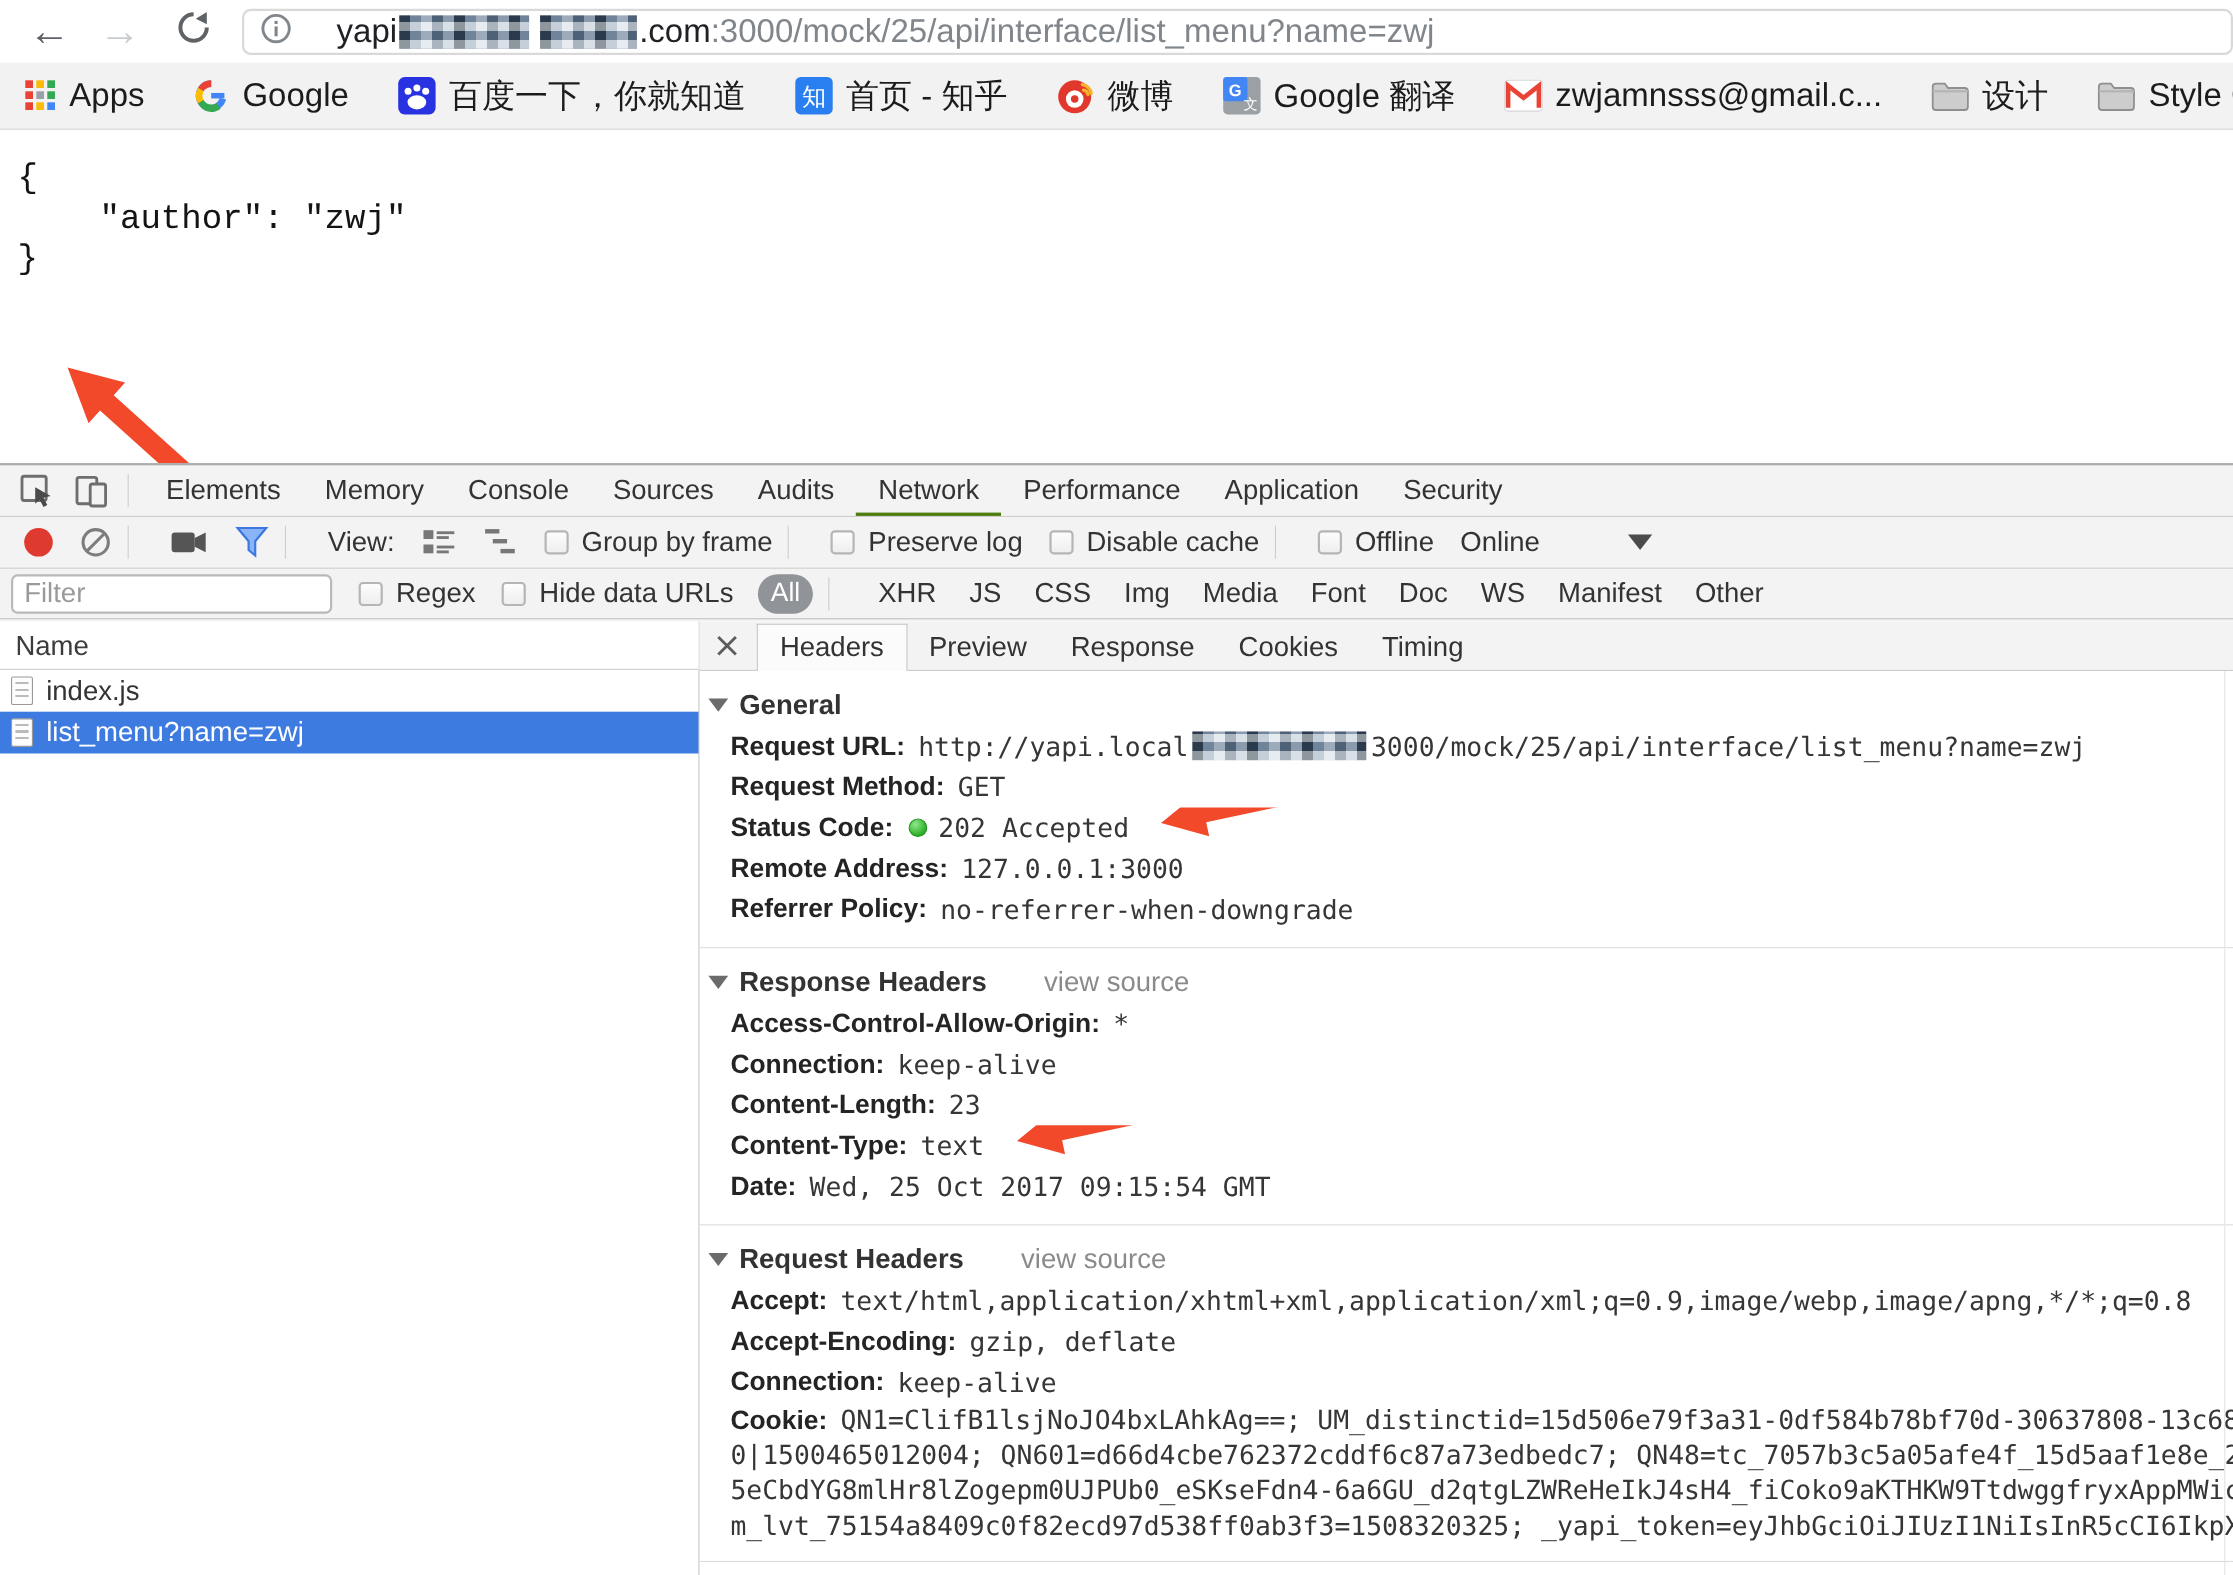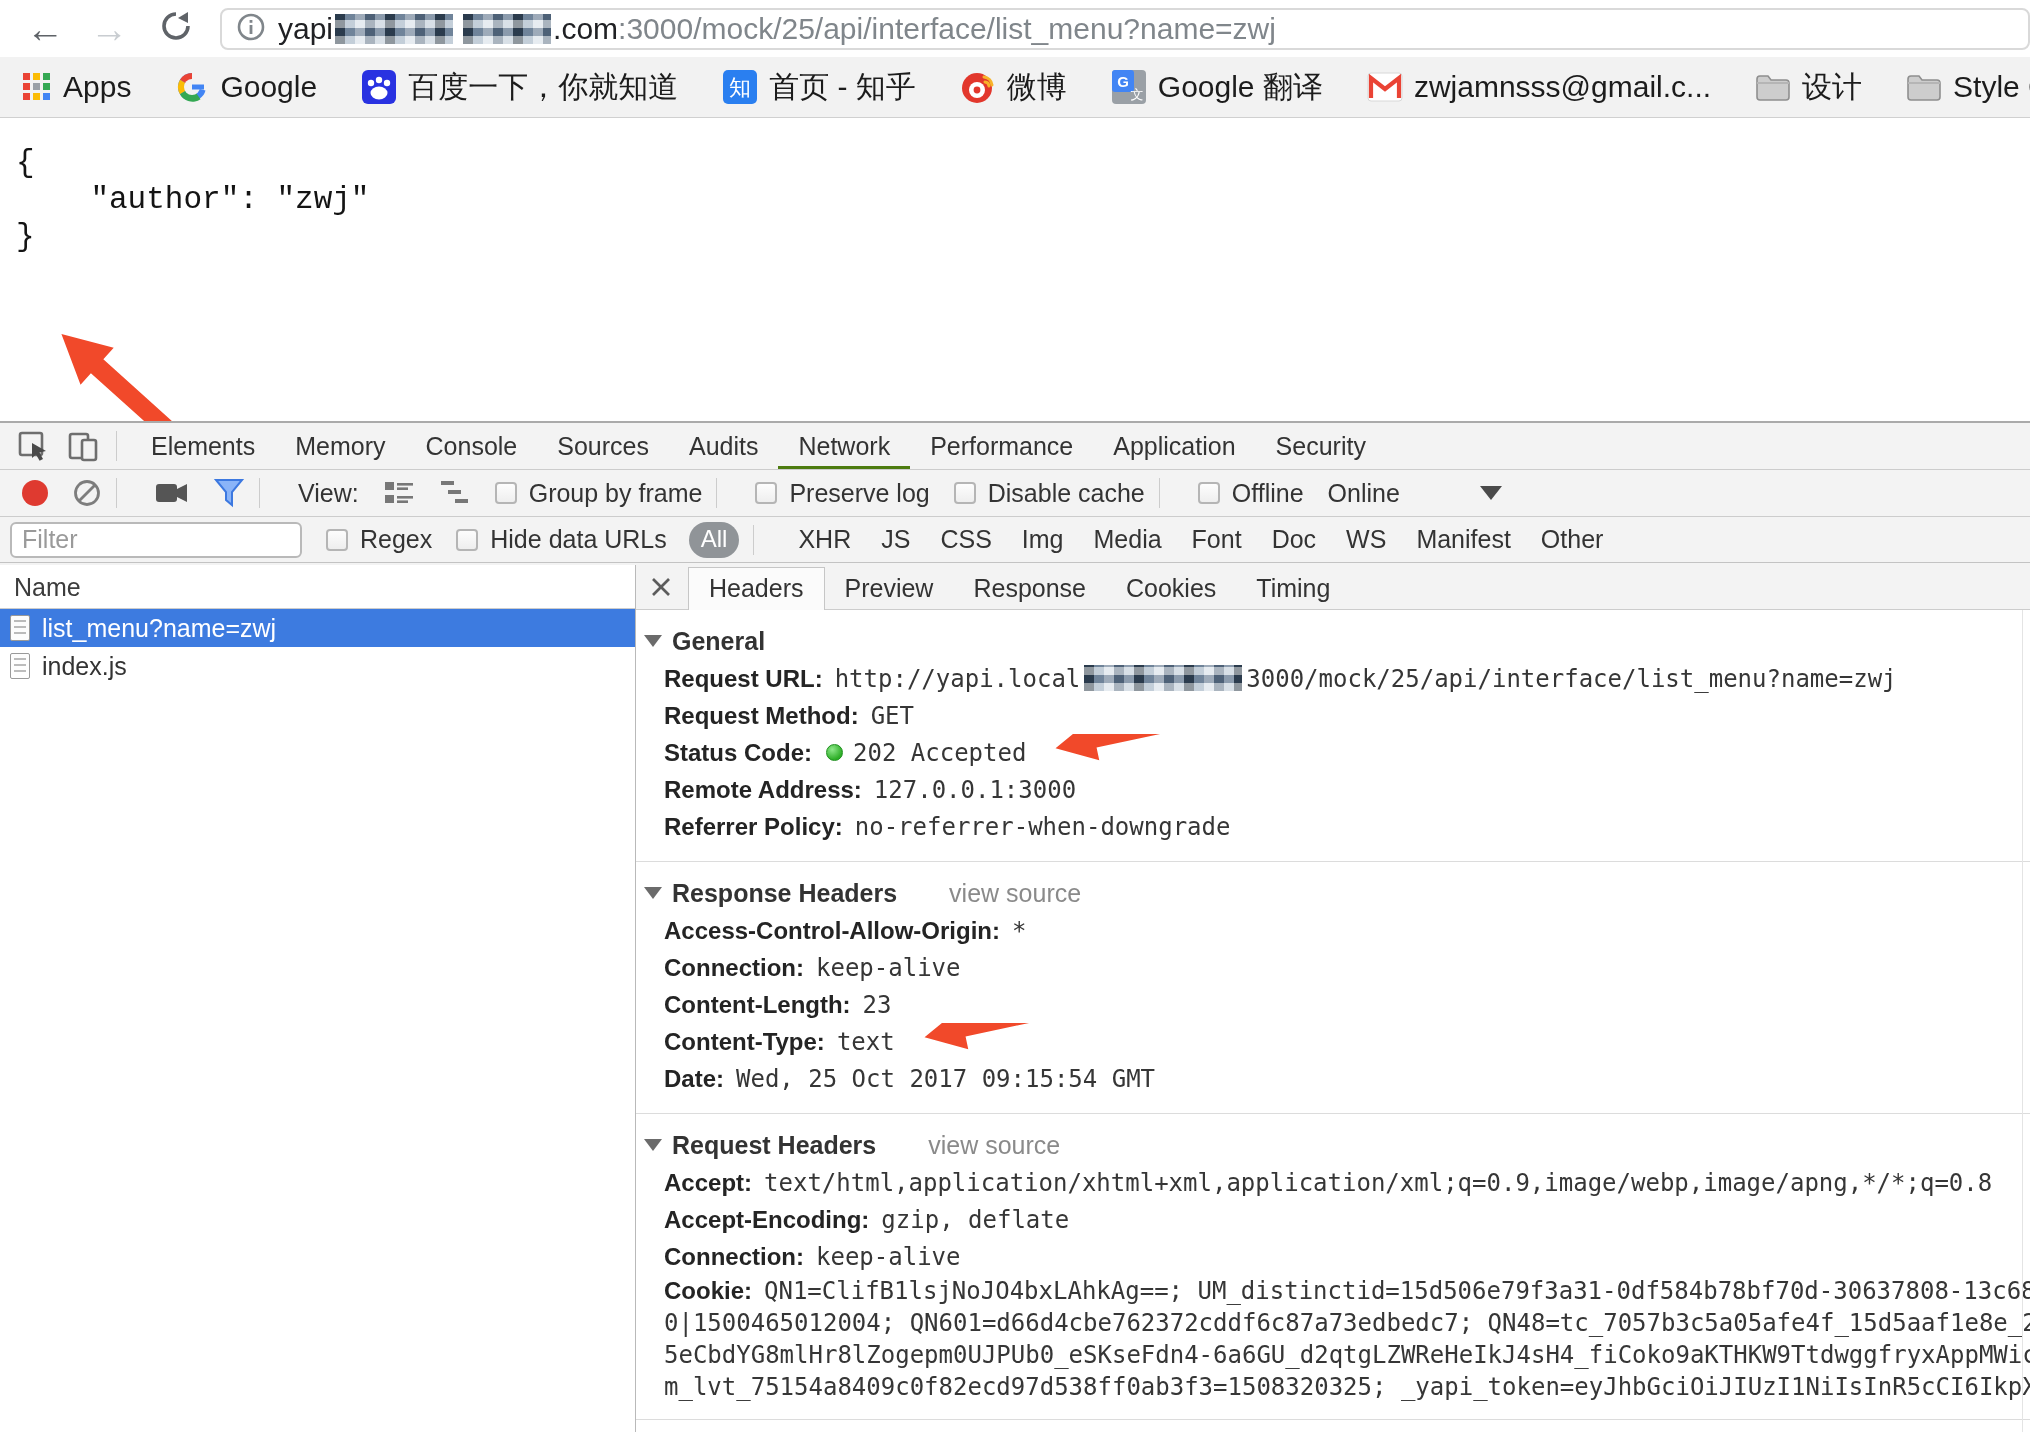--- a/index.html
+++ b/index.html
@@ -8,21 +8,21 @@
 
   
   .top-chrome { position:absolute; left:0; top:0; width:2030px; height:57px; background:#fff;
     display:flex; align-items:center; }
   .nav-btn { font-size:38px; line-height:38px; margin-left:26px; color:#5f6368; }
   .nav-btn.disabled { color:#c9cdd1; }
   .reload-icon { margin-left:30px; }
   .url-bar { margin-left:26px; height:42px; flex:1; border:2px solid #d9d9d9; border-radius:8px;
     background:#fff; display:flex; align-items:center; padding-left:14px; overflow:hidden; }
   .info-icon { margin-right:12px; flex:none; }
-  .url-text { font-size:30px; color:#202124; white-space:nowrap; display:flex; align-items:center; }
+  .url-text { font-size:30px; color:#202124; white-space:nowrap; display:flex; align-items:center;margin-left:28px; }
   .url-gray { color:#80868b; }
   .mosaic { display:inline-block; height:30px; vertical-align:-5px;
     background-image:
       repeating-linear-gradient(0deg, rgba(255,255,255,.45) 0 8px, rgba(20,40,70,.28) 8px 16px),
       repeating-linear-gradient(90deg, #33424f 0 10px, #93a7ba 10px 20px, #d3dde6 20px 30px, #64778a 30px 40px, #b9c7d4 40px 50px);
   }
   .m1 { width:118px; margin:0 10px 0 2px; }
   .m2 { width:88px; margin-right:2px; }
   .m3 { width:158px; height:26px; margin:0 4px; vertical-align:-4px; }
 
@@ -352,27 +352,27 @@
     <span class="ftype">Doc</span>
     <span class="ftype">WS</span>
     <span class="ftype">Manifest</span>
     <span class="ftype">Other</span>
   </div>
 
   <div class="dt-main">
 
     <div class="req-panel">
       <div class="req-header">Name</div>
+      <div class="req-row">
+        <span class="doc-icon"></span>
+        <span>index.js</span>
+      </div>
       <div class="req-row selected">
         <span class="doc-icon"></span>
         <span>list_menu?name=zwj</span>
-      </div>
-      <div class="req-row">
-        <span class="doc-icon"></span>
-        <span>index.js</span>
       </div>
     </div>
 
     <div class="detail-panel">
       <div class="detail-tabbar">
         <span class="close-x">
           <svg width="26" height="26" viewBox="0 0 26 26">
               <line x1="5" y1="5" x2="21" y2="21" stroke="#5c5c5c" stroke-width="2.6"></line>
               <line x1="21" y1="5" x2="5" y2="21" stroke="#5c5c5c" stroke-width="2.6"></line>
             </svg>

